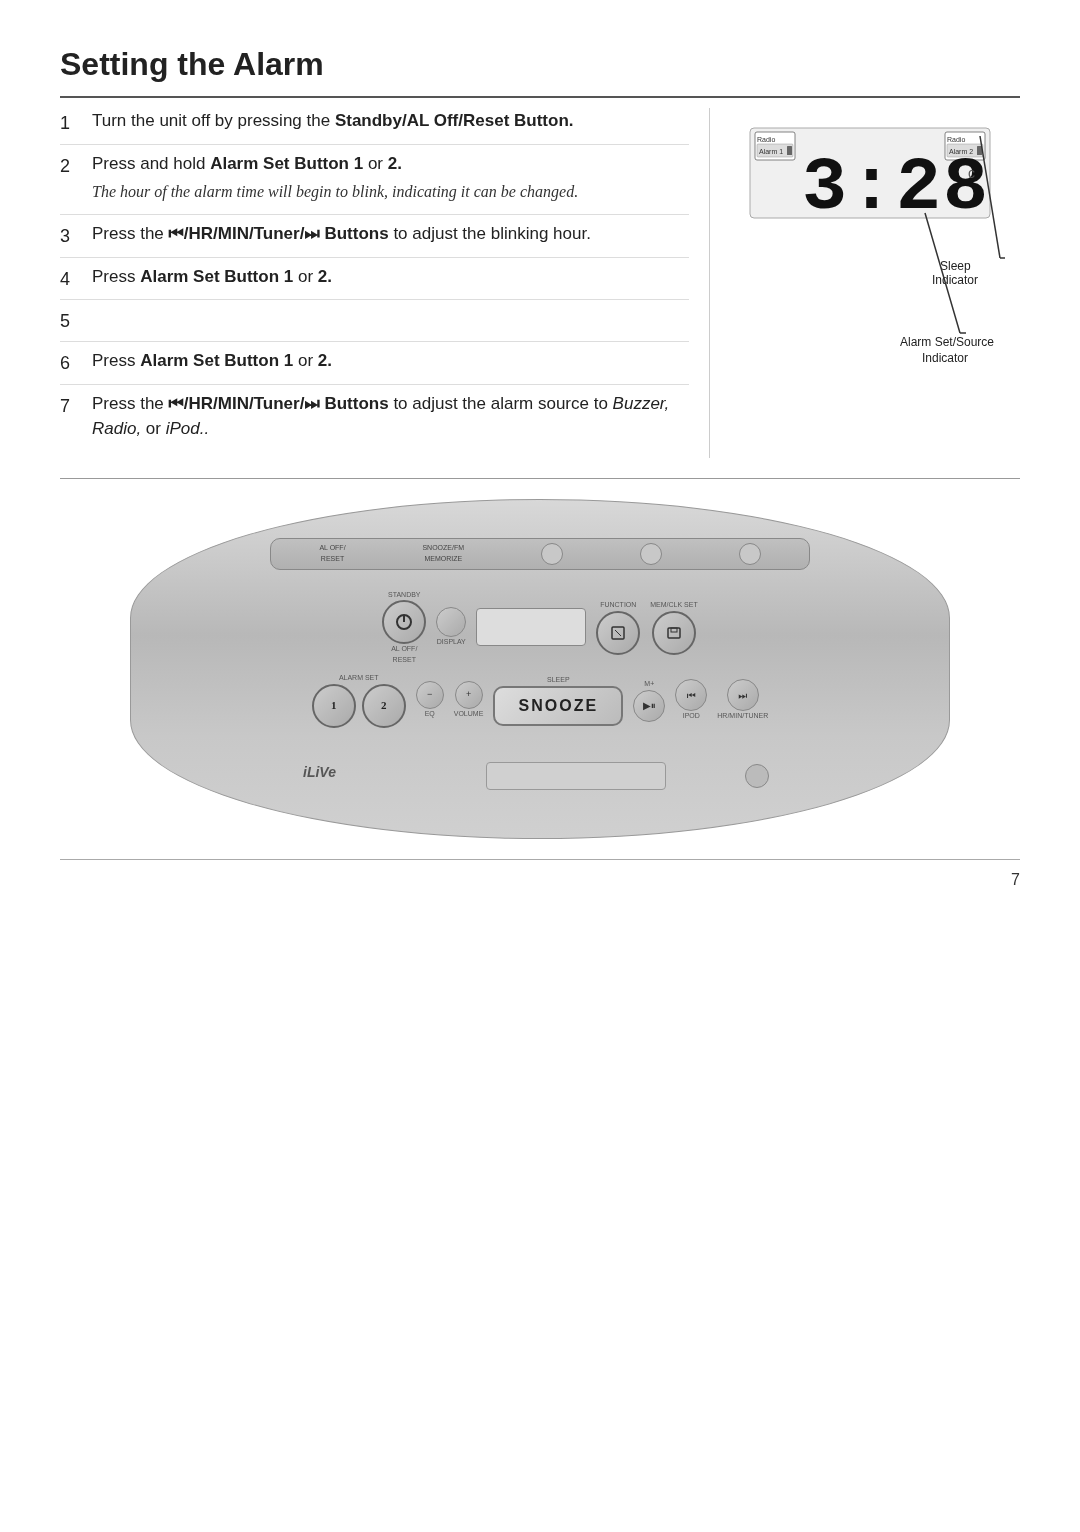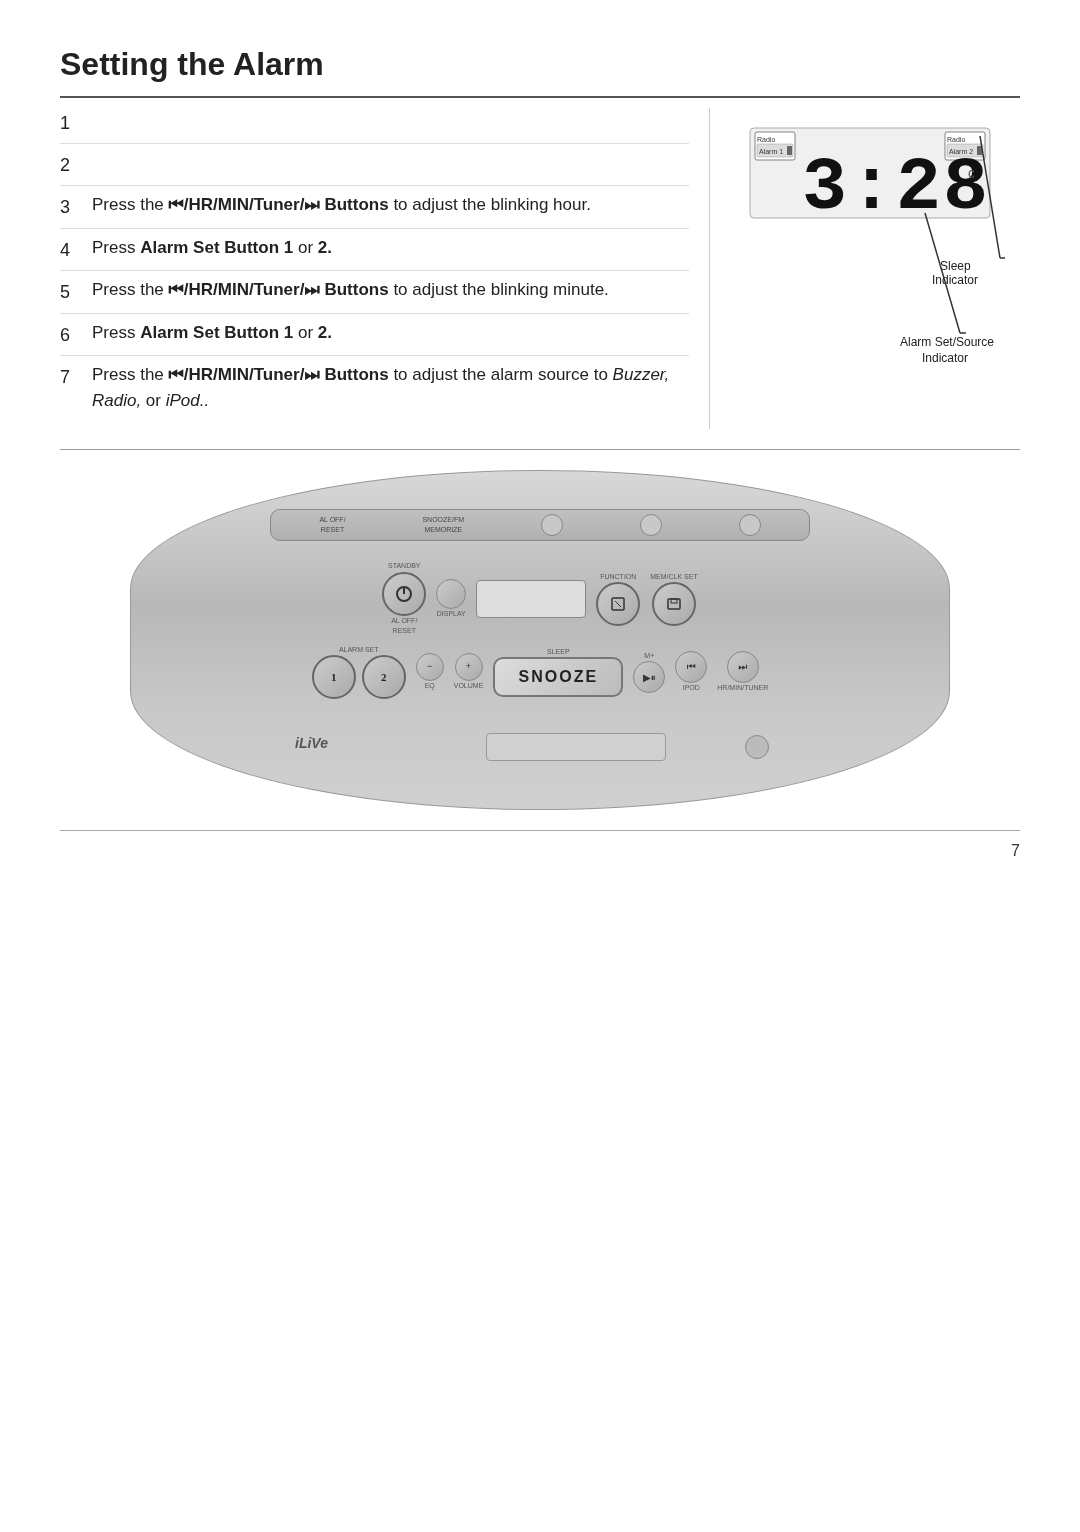--- a/index.html
+++ b/index.html
@@ -227,21 +227,21 @@
     .btn-sub-label {
       font-size: 7px;
       font-family: Arial;
       color: #555;
       text-align: center;
     }
 
     .device-logo {
       position: absolute;
       bottom: 55px;
-      left: 164px;
+      left: 172px;
       font-family: Arial;
       font-size: 14px;
       font-style: italic;
       font-weight: bold;
       color: #555;
     }
 
     .device-bottom-rect {
       position: absolute;
       bottom: 48px;
@@ -285,24 +285,35 @@
 <body>
 
 <h1>Setting the Alarm</h1>
 
 <div class="main-content">
 
   <div class="left-column">
 
     <div class="step">
       <div class="step-number">1</div>
+      <div class="step-content">
+        <p>
+          Turn the unit off by pressing the <span class="bold">Standby/AL Off/Reset Button.</span>
+        </p>
+      </div>
     </div>
 
     <div class="step">
       <div class="step-number">2</div>
+      <div class="step-content">
+        <p>
+          Press and hold <span class="bold">Alarm Set Button 1</span> or <span class="bold">2.</span>
+        </p>
+        <p class="italic-note">The hour of the alarm time will begin to blink, indicating it can be changed.</p>
+      </div>
     </div>
 
     <div class="step">
       <div class="step-number">3</div>
       <div class="step-content">
         <p>
           Press the <span class="bold">⏮/HR/MIN/Tuner/⏭ Buttons</span> to adjust the blinking hour.
         </p>
       </div>
     </div>
@@ -311,25 +322,20 @@
       <div class="step-number">4</div>
       <div class="step-content">
         <p>
           Press <span class="bold">Alarm Set Button 1</span> or <span class="bold">2.</span>
         </p>
       </div>
     </div>
 
     <div class="step">
       <div class="step-number">5</div>
-      <div class="step-content">
-        <p>
-          Press the <span class="bold">⏮/HR/MIN/Tuner/⏭ Buttons</span> to adjust the blinking minute.
-        </p>
-      </div>
     </div>
 
     <div class="step">
       <div class="step-number">6</div>
       <div class="step-content">
         <p>
           Press <span class="bold">Alarm Set Button 1</span> or <span class="bold">2.</span>
         </p>
       </div>
     </div>

